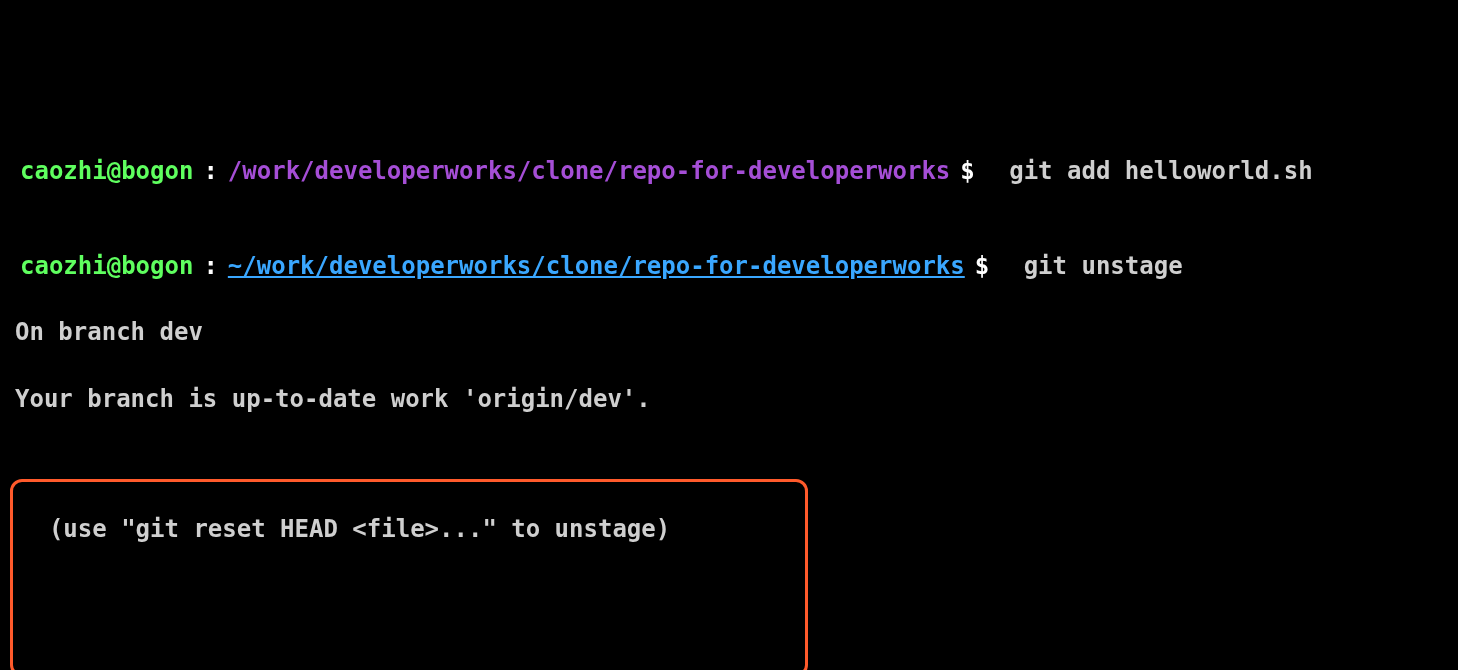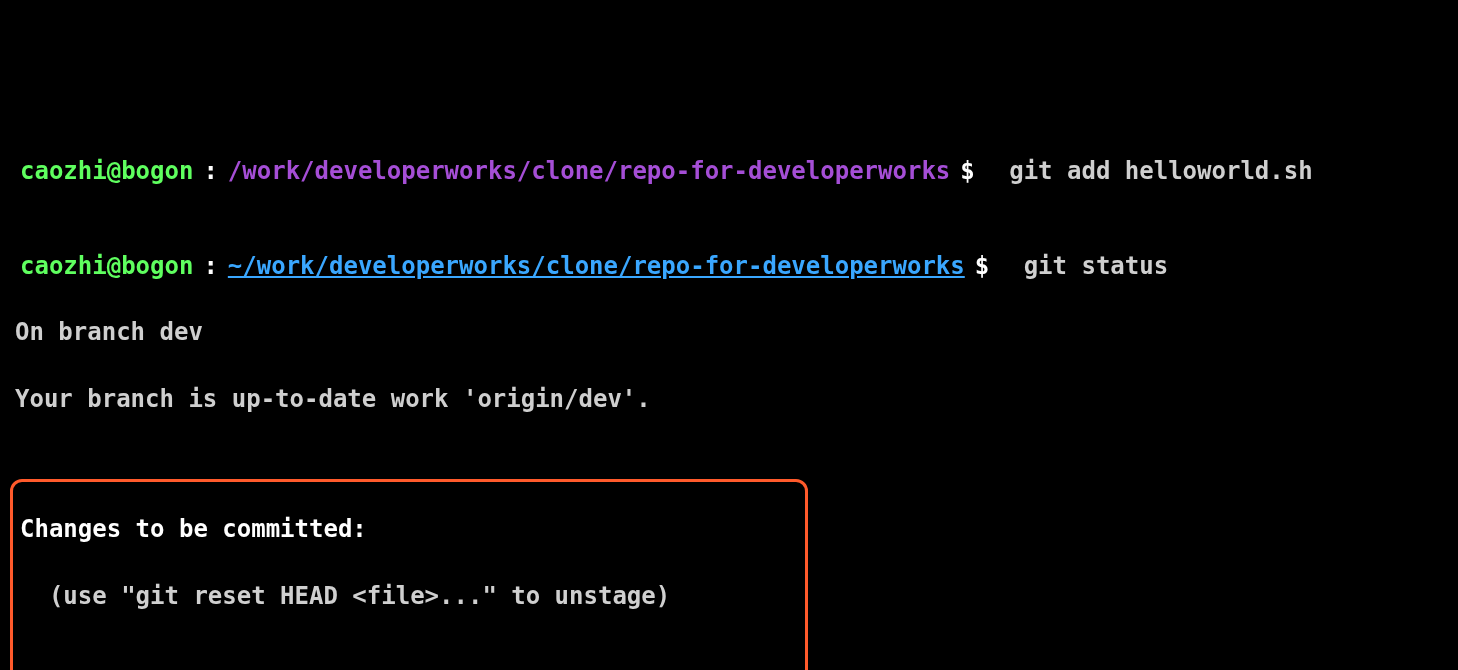--- a/index.html
+++ b/index.html
@@ -35,26 +35,25 @@
   .line { display:block; }
 </style>
 </head>
 <body>
 
 
 
 
 <span class="line"><span class="prompt-user">caozhi@bogon</span><span class="white">:</span><span class="purple">/work/developerworks/clone/repo-for-developerworks</span><span class="white">$</span><span class="grey"> </span><span class="grey">git add helloworld.sh</span></span>
 
-<span class="line"><span class="prompt-user">caozhi@bogon</span><span class="white">:</span><span class="prompt-path">~/work/developerworks/clone/repo-for-developerworks</span><span class="white">$</span><span class="grey"> </span><span class="grey">git status</span></span>
+<span class="line"><span class="prompt-user">caozhi@bogon</span><span class="white">:</span><span class="prompt-path">~/work/developerworks/clone/repo-for-developerworks</span><span class="white">$</span><span class="grey"> </span><span class="grey">git unstage</span></span>
 <span class="line grey">On branch dev</span>
 <span class="line grey">Your branch is up-to-date work 'origin/dev'.</span>
 
 <div class="box box-orange">
-<span class="line white">Changes to be committed:</span>
 <span class="line grey">  (use "git reset HEAD &lt;file&gt;..." to unstage)</span>
 <span class="line">&nbsp;</span>
 
 </div>
 
 
 
 
 
 

